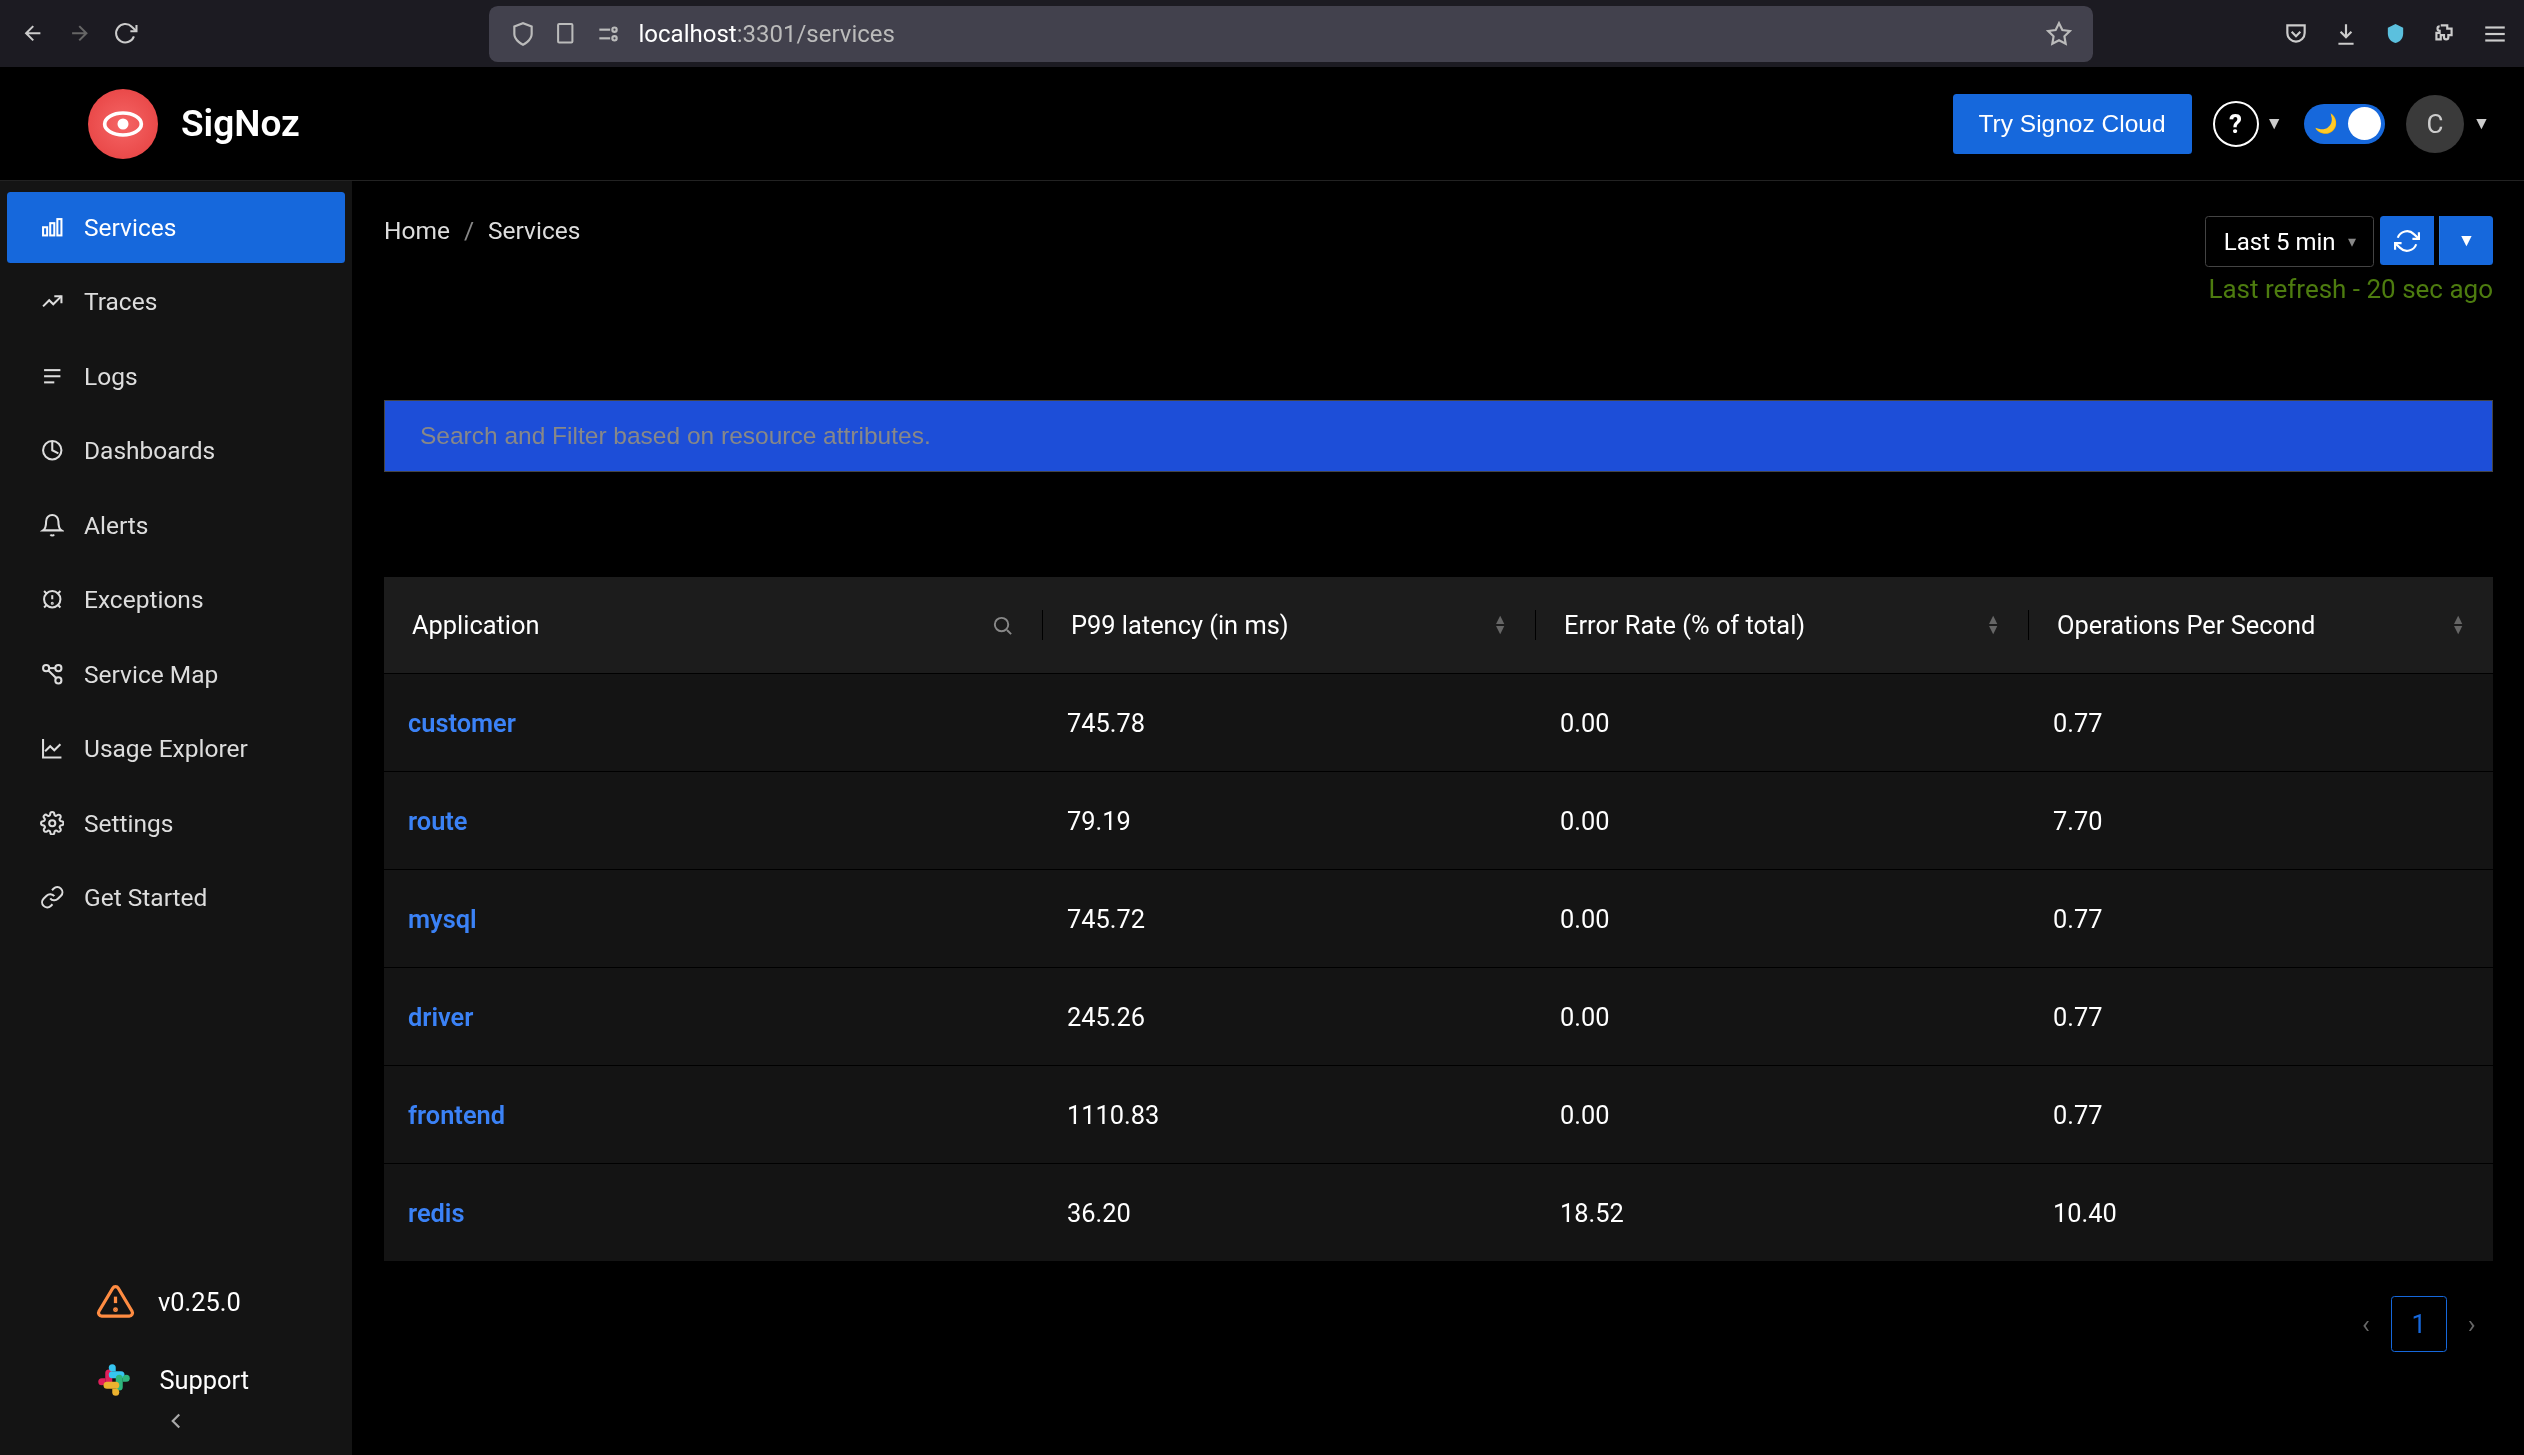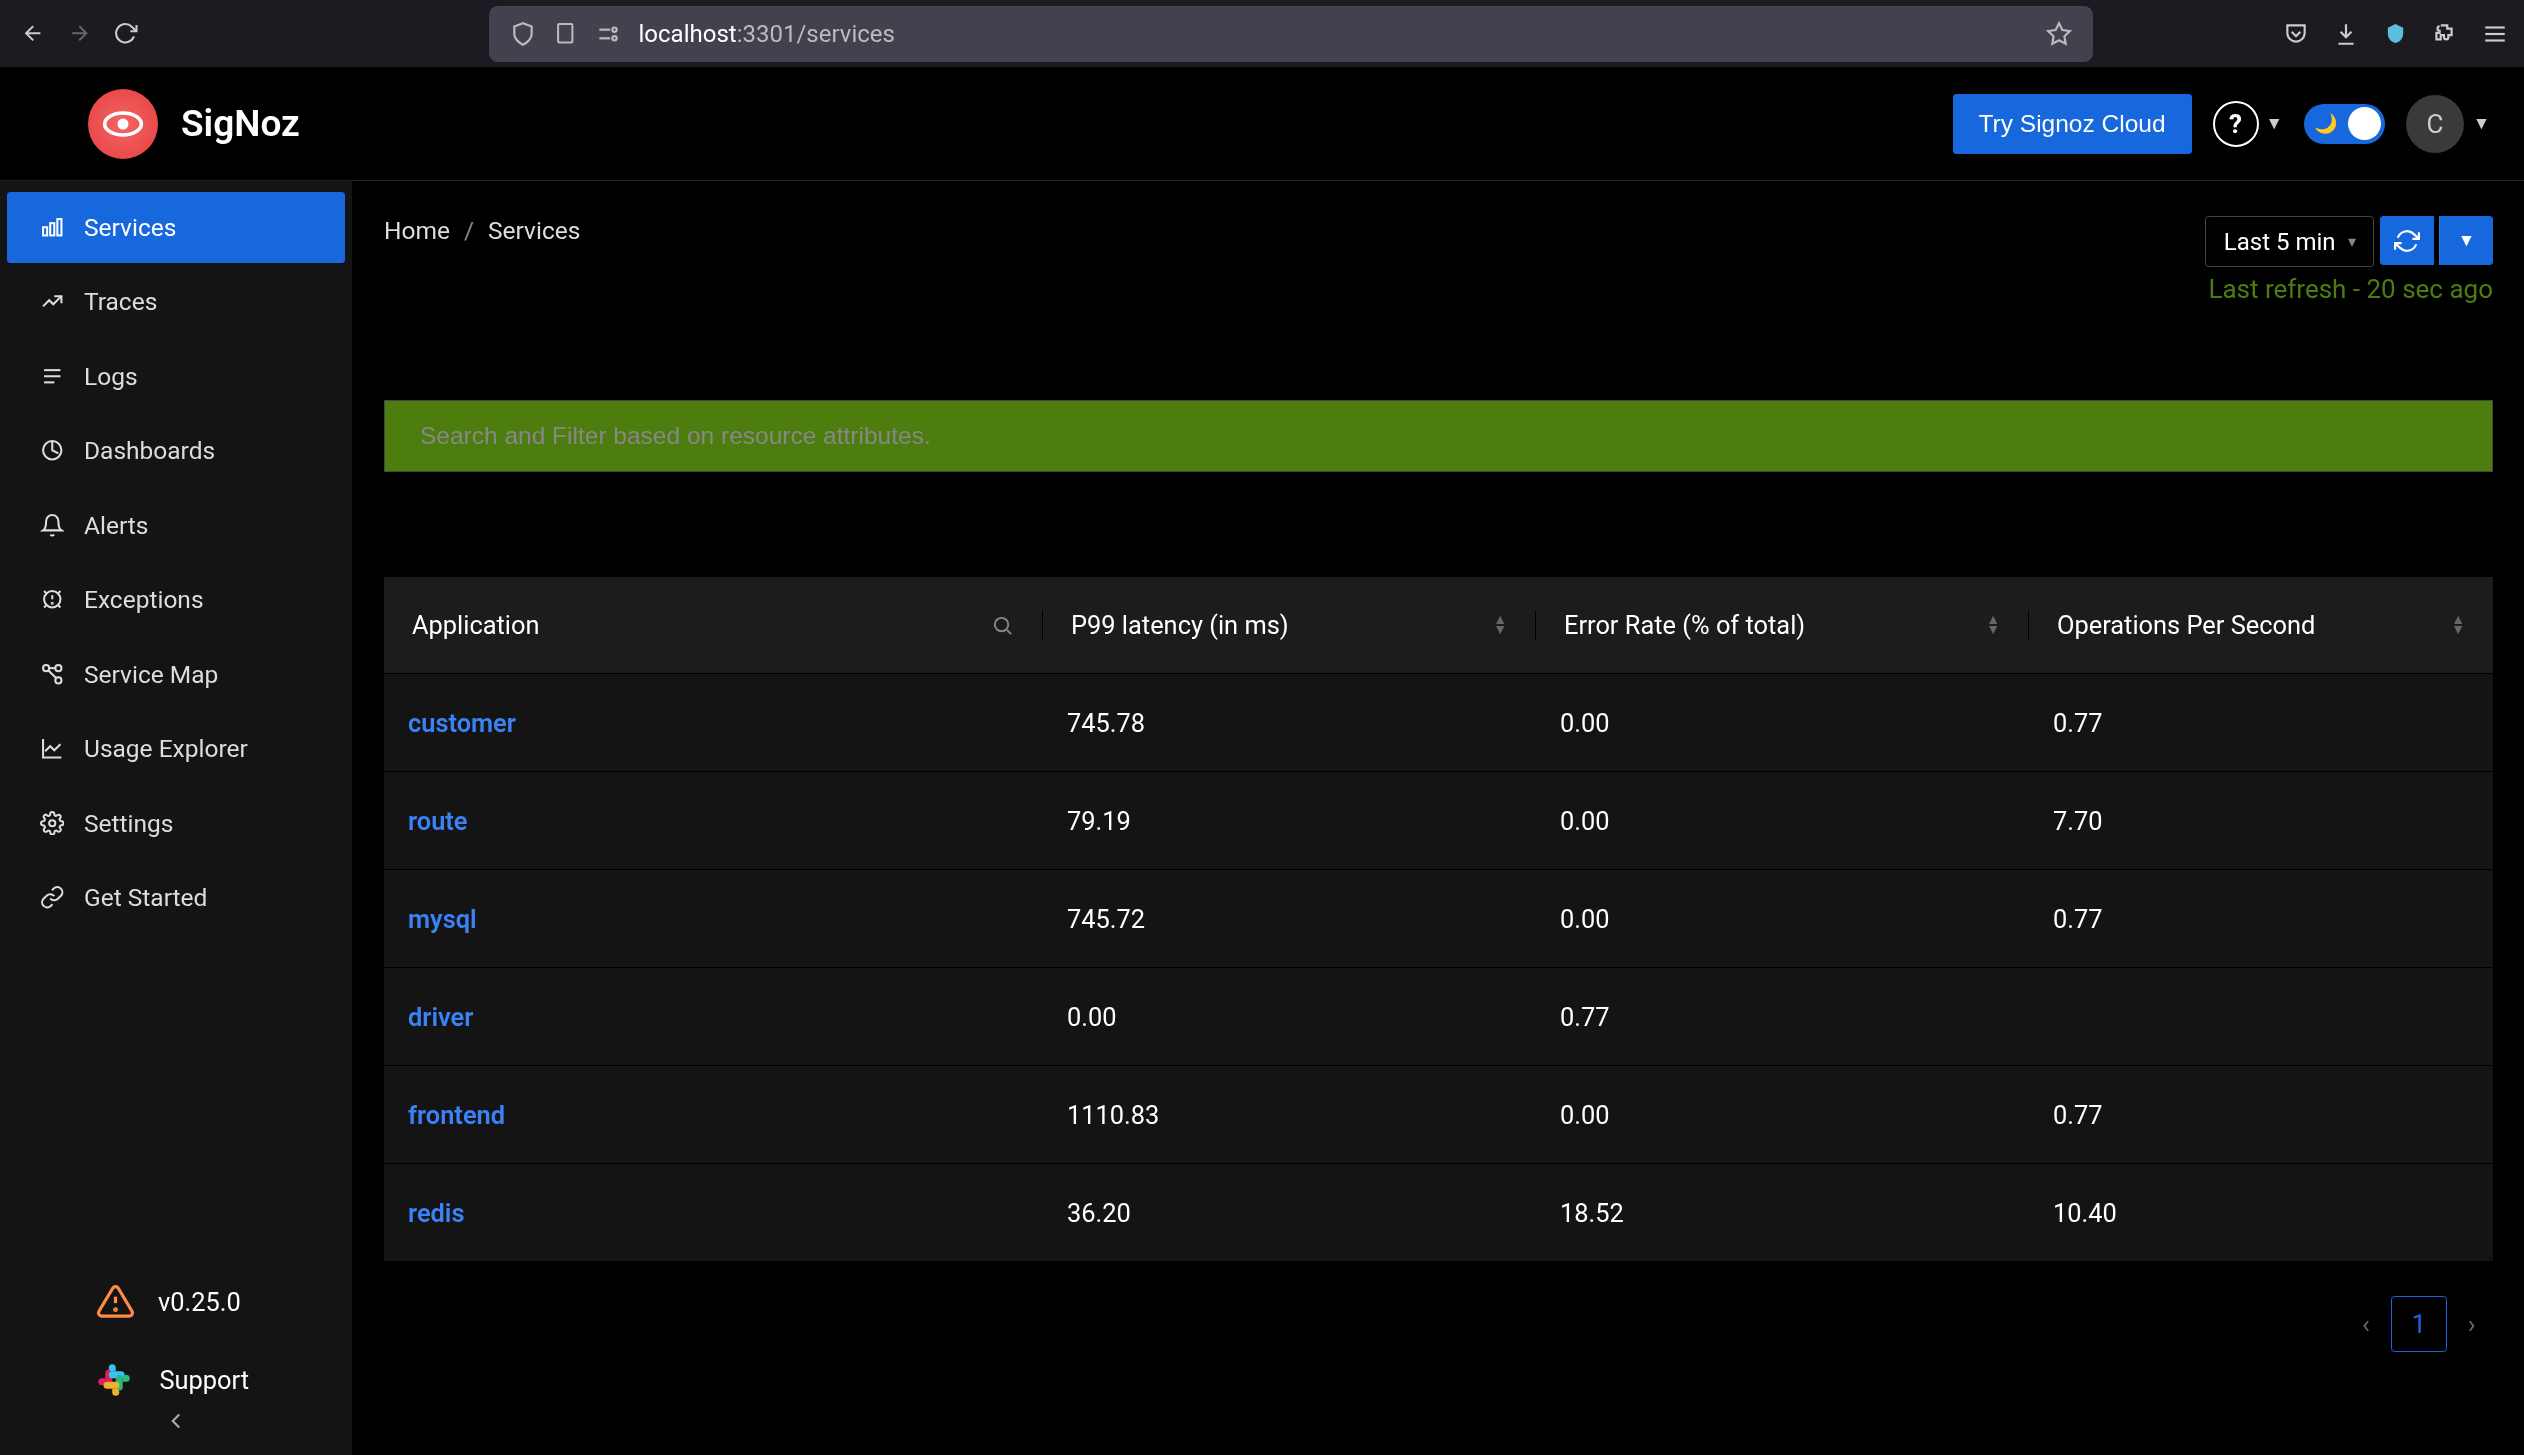--- a/index.html
+++ b/index.html
@@ -130,21 +130,21 @@
 }
 .refresh-drop {
   background: #1668dc; border: none; border-left: 0.9px solid #2a7be0;
   width: 54px; height: 49px; border-radius: 0 3.5px 3.5px 0;
   display: flex; align-items: center; justify-content: center; cursor: pointer;
 }
 .last-refresh { font-size: 26px; color: #4d7c0f; }
 
 .search-filter {
   margin-top: 96px; width: 100%; height: 72px;
-  border: 0.9px solid #444; background: #4d7c0f;
+  border: 0.9px solid #444; background: #1d4ed8;
   display: flex; align-items: center; padding: 0 35px;
 }
 .search-filter input {
   flex: 1; background: transparent; border: none; color: #fff;
   font-size: 24.5px; outline: none;
 }
 .search-filter input::placeholder { color: #888; }
 
 
 .services-table { margin-top: 105px; width: 100%; }
@@ -514,20 +514,21 @@
               <div class="td col-ops">7.70</div>
             </div>
             <div class="trow">
               <div class="td col-app link">mysql</div>
               <div class="td col-p99">745.72</div>
               <div class="td col-err">0.00</div>
               <div class="td col-ops">0.77</div>
             </div>
             <div class="trow">
               <div class="td col-app link">driver</div>
+              <div class="td col-p99">245.26</div>
               <div class="td col-err">0.00</div>
               <div class="td col-ops">0.77</div>
             </div>
             <div class="trow">
               <div class="td col-app link">frontend</div>
               <div class="td col-p99">1110.83</div>
               <div class="td col-err">0.00</div>
               <div class="td col-ops">0.77</div>
             </div>
             <div class="trow">

